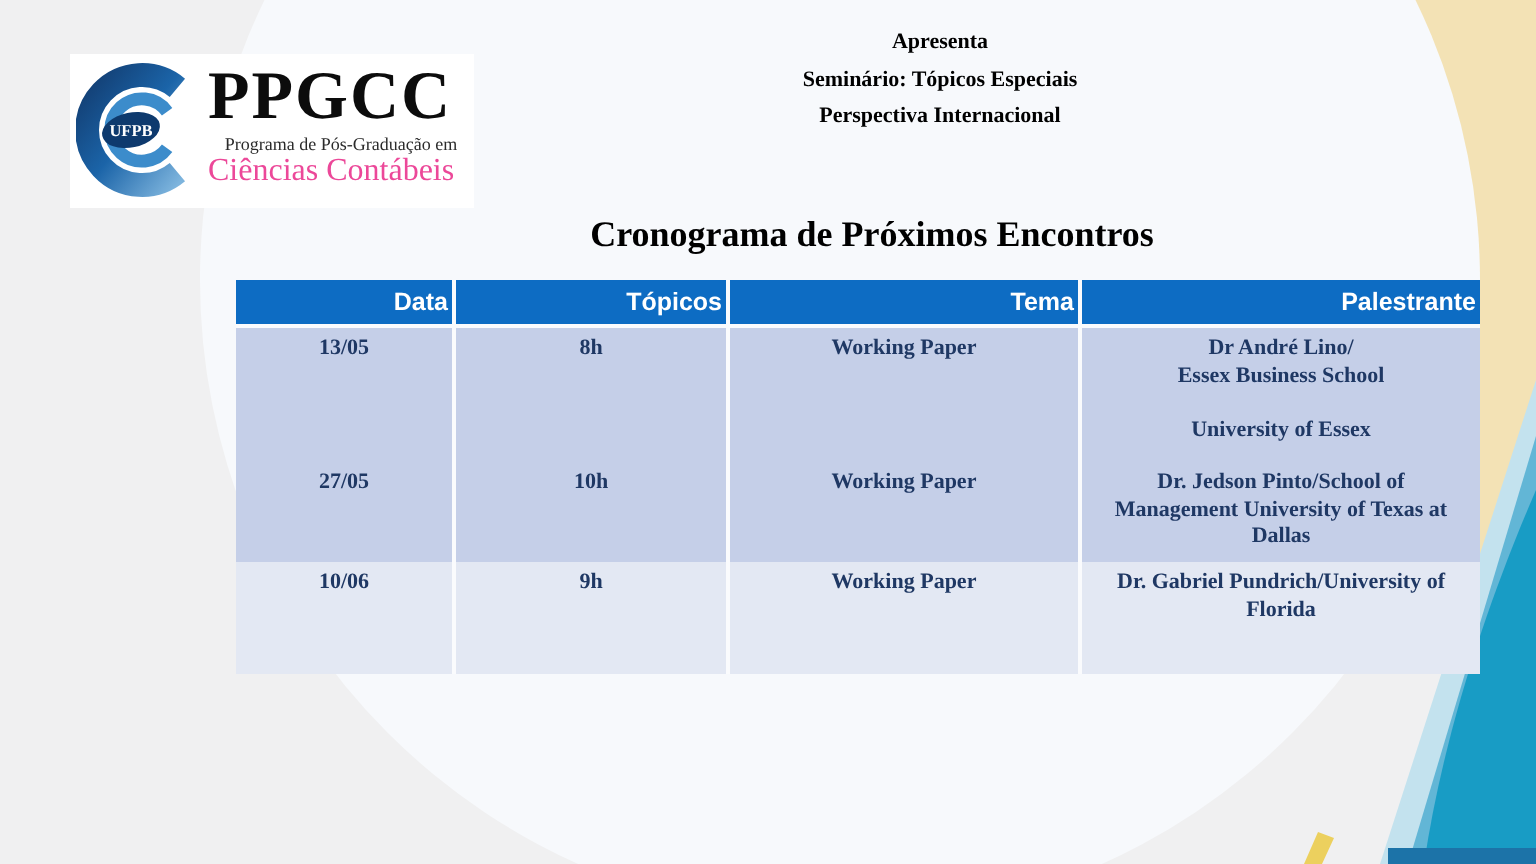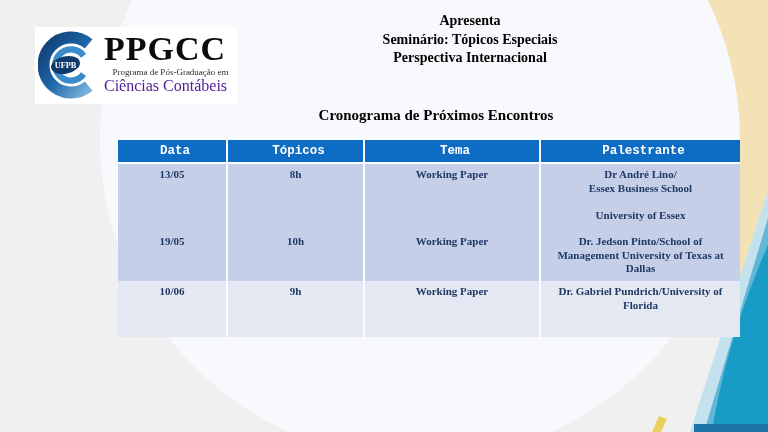--- a/index.html
+++ b/index.html
@@ -17,35 +17,35 @@
   .d-navy{fill:var(--navyBand);}
   .d-gold{fill:var(--gold);}
 
   
   .logo{position:absolute; left:35px; top:27px; width:202px; height:77px; background:#ffffff; display:flex;}
   .logo-mark{width:66px; height:70px; margin:3px 0 0 3px; flex:0 0 auto;}
   .logo-mark text{font-family:"Liberation Serif", serif;}
   .logo-text{margin-left:0; padding-top:6px; width:134px;}
   .logo-acronym{font-weight:bold; font-size:34px; line-height:32px; letter-spacing:1px; color:#0c0c0c;}
   .logo-sub1{font-size:9px; color:#2b2b2b; margin-top:2px; white-space:nowrap;text-align:center;}
-  .logo-sub2{font-size:16px; color:#4c1d95; margin-top:0; white-space:nowrap;}
+  .logo-sub2{font-size:16px; color:#ec4899; margin-top:0; white-space:nowrap;}
 
   
   .slide-header{position:absolute; left:250px; top:12px; width:440px; text-align:center;
-    font-weight:bold; font-size:14px; line-height:18.5px; color:#000;}
+    font-weight:bold; font-size:11px; line-height:18.5px; color:#000;}
   .slide-title{position:absolute; left:136px; top:107px; width:600px; text-align:center;
-    font-weight:bold; font-size:15px; color:#000;}
+    font-weight:bold; font-size:18px; color:#000;}
 
   
   .schedule{position:absolute; left:118px; top:140px; width:622px;
     border-collapse:collapse; table-layout:fixed;}
   .schedule th{
     background:var(--headerBg); color:var(--headerText);
-    font-family:Liberation Mono, monospace; font-size:12.5px; font-weight:bold;
-    text-align:center; padding:2px 2px 2px 8px; height:18px;
+    font-family:Liberation Sans, sans-serif; font-size:12.5px; font-weight:bold;
+    text-align:right; padding:2px 2px 2px 8px; height:18px;
     border-bottom:2px solid #fafbfd;
   }
   .schedule th:not(:last-child), .schedule td:not(:last-child){border-right:2px solid #fafbfd;}
   .schedule td{
     vertical-align:top; text-align:center;
     font-size:11px; font-weight:bold; color:var(--cellText);
     line-height:13.5px; padding:4px 6px 0 6px;
     white-space:pre-line;
   }
   tr.row-dark td{background:var(--rowDark);}
@@ -115,21 +115,21 @@
       <tr class="row-dark rh1">
         <td>13/05</td>
         <td>8h</td>
         <td>Working Paper</td>
         <td>Dr André Lino/
 Essex Business School
 
 University of Essex</td>
       </tr>
       <tr class="row-dark rh3">
-        <td>19/05</td>
+        <td>27/05</td>
         <td>10h</td>
         <td>Working Paper</td>
         <td>Dr. Jedson Pinto/School of
 Management University of Texas at
 Dallas</td>
       </tr>
       <tr class="row-light rh4">
         <td>10/06</td>
         <td>9h</td>
         <td>Working Paper</td>

